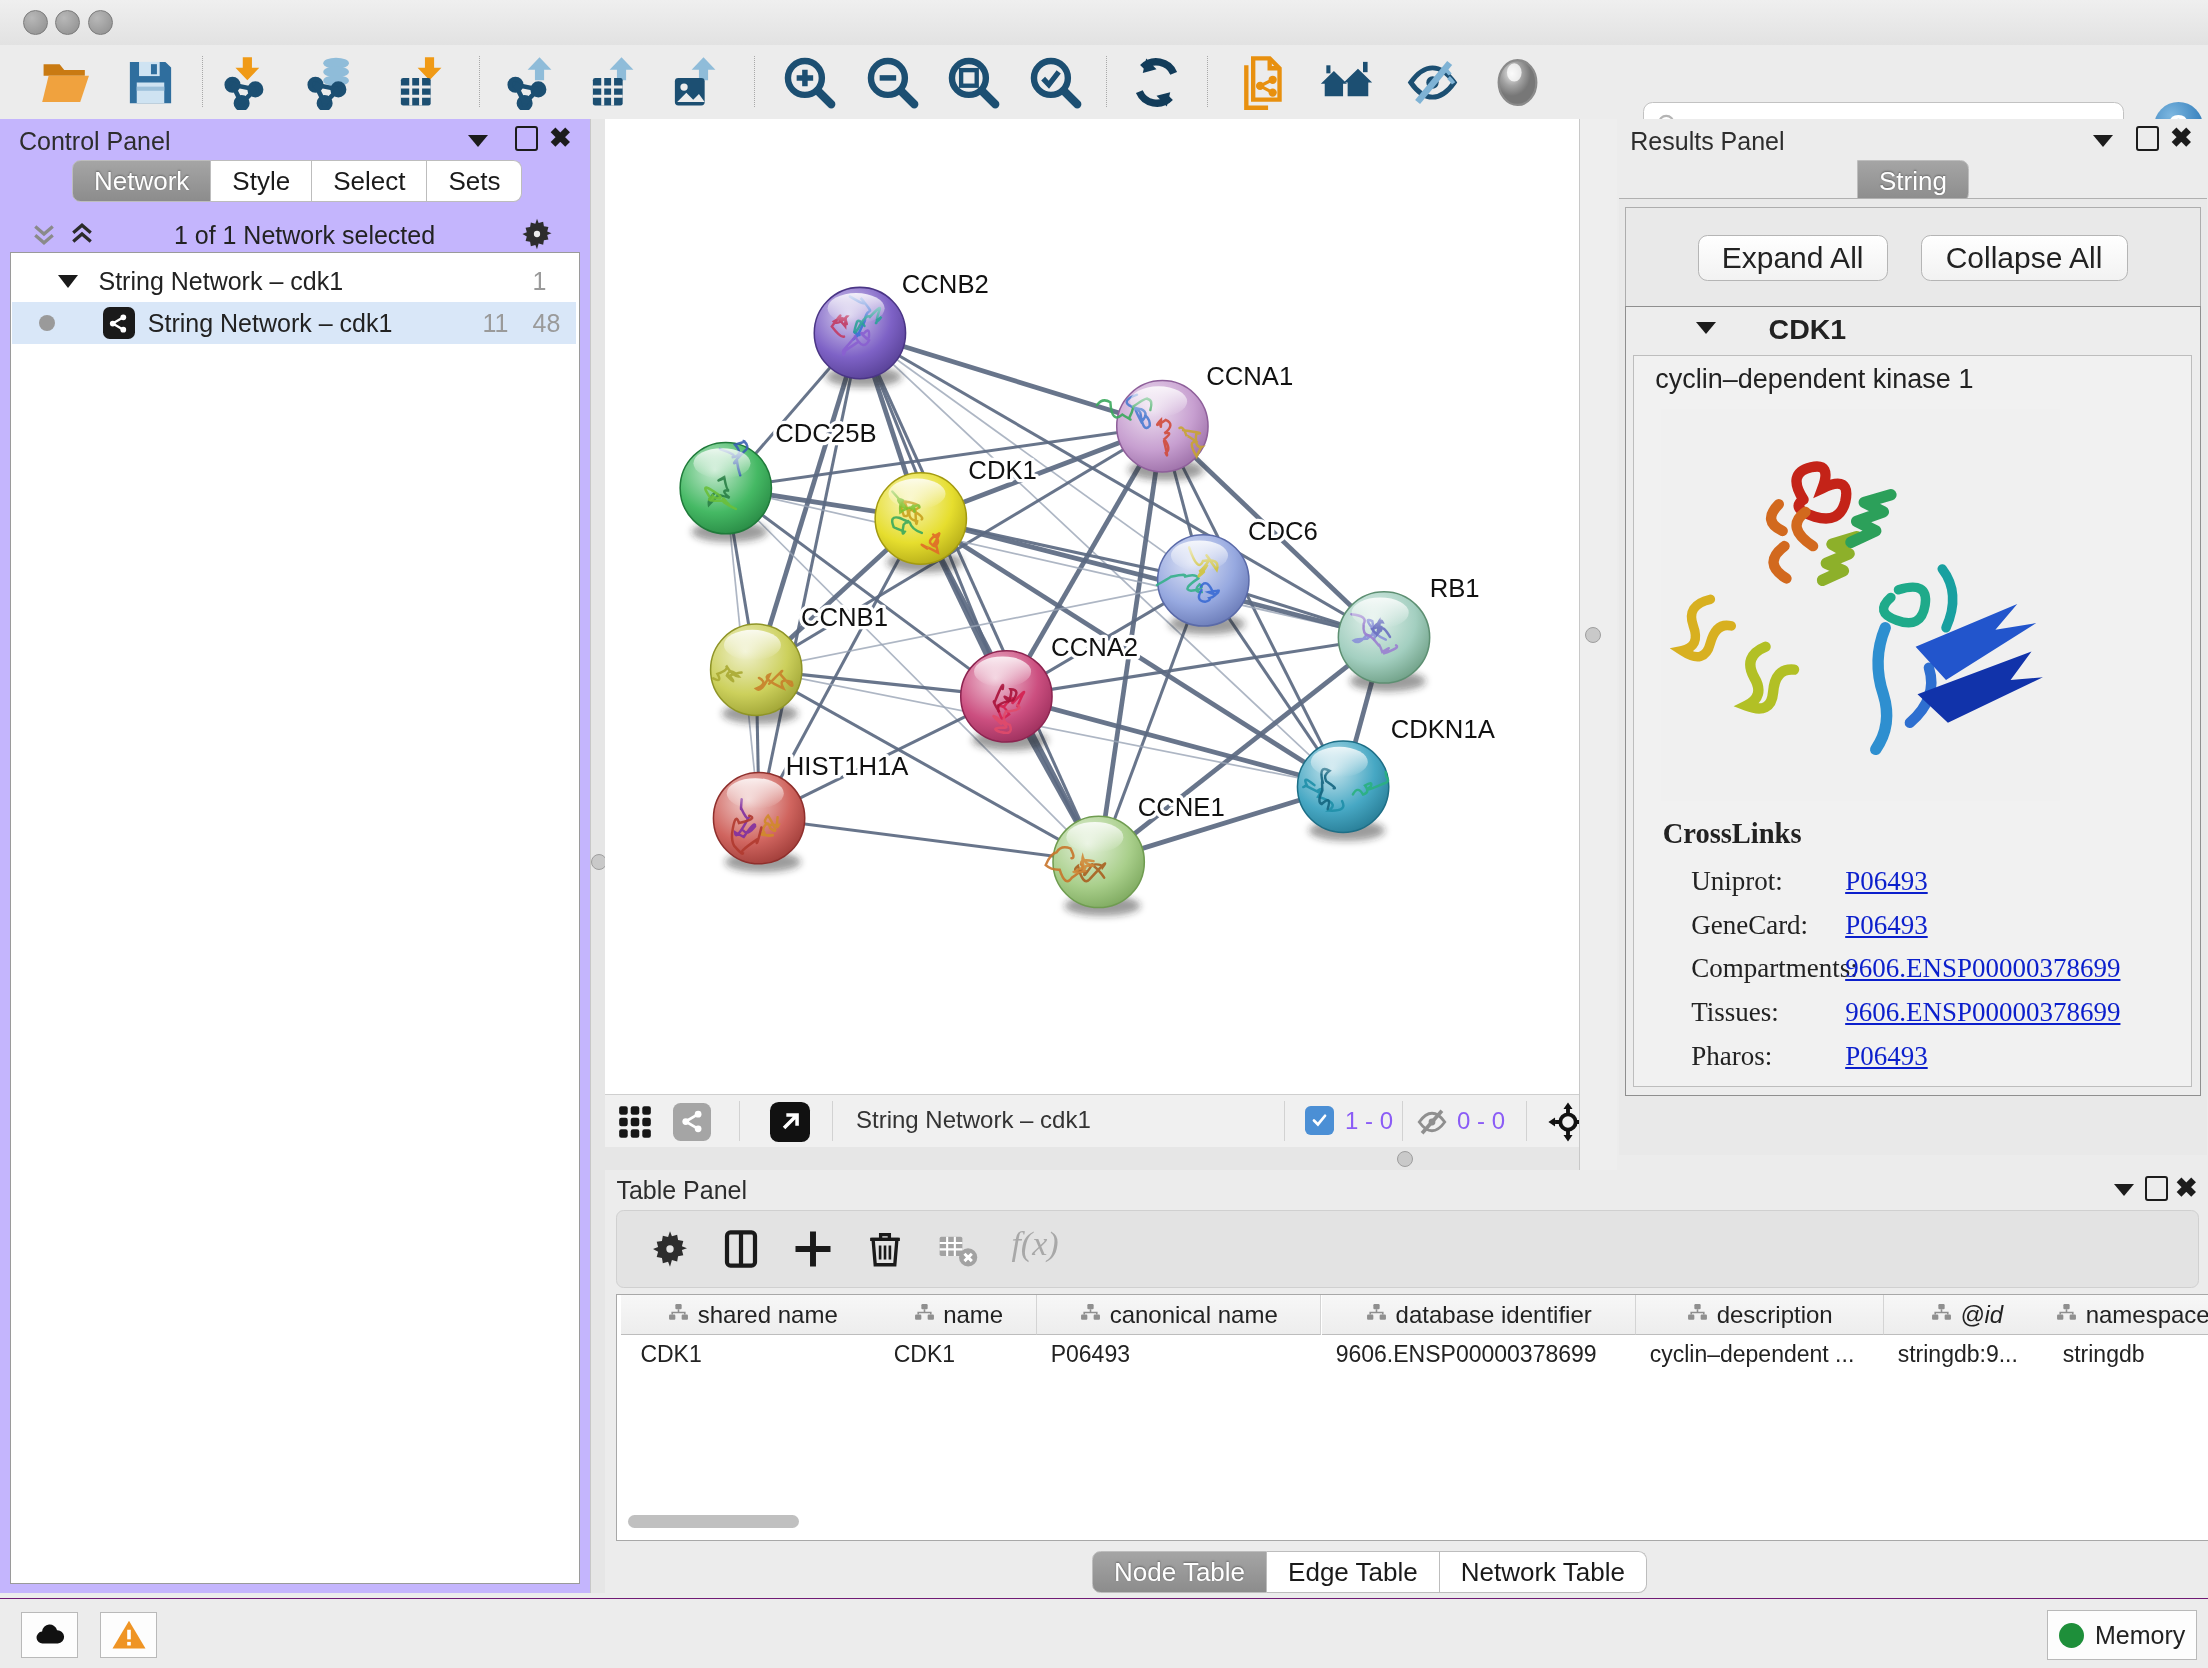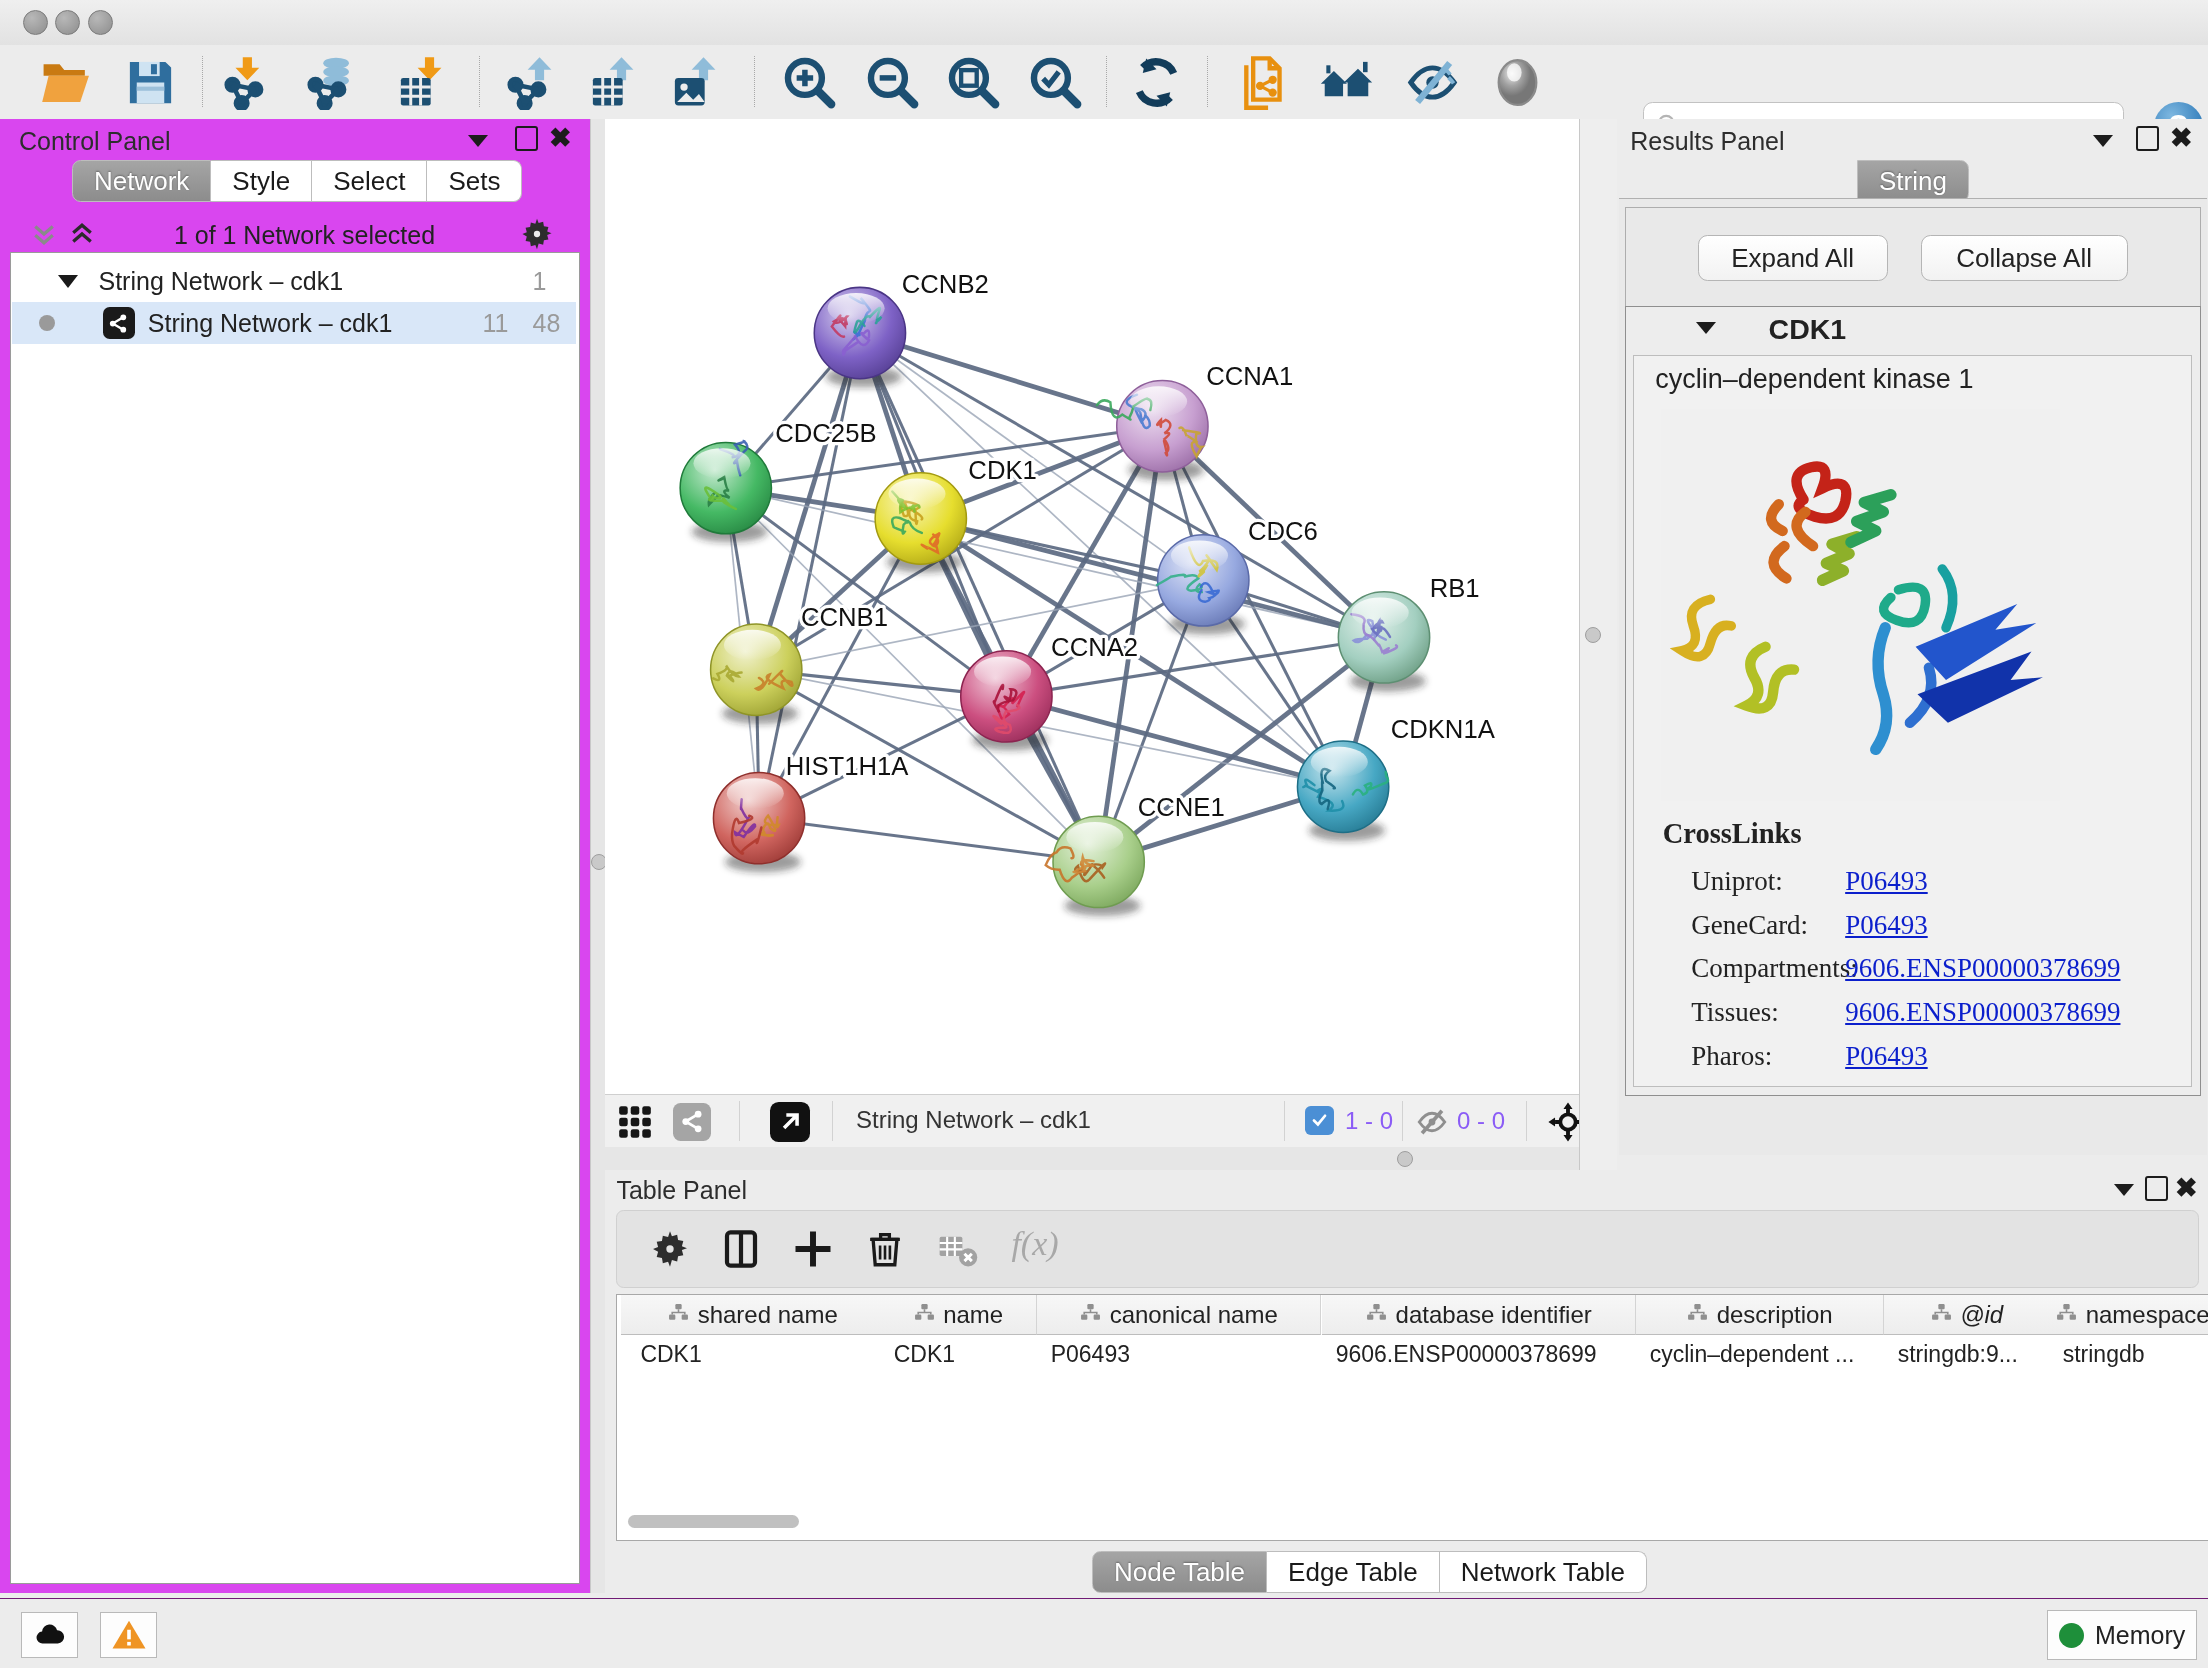--- a/index.html
+++ b/index.html
@@ -33,37 +33,37 @@
   .sq{width:19px;height:21px;border:2.4px solid #1c1c1c;border-radius:2.9px;}
   .xx{font-size:27px;font-weight:bold;color:#1c1c1c;line-height:27px;}
   
   .seg{display:flex;}
   .seg .tab{height:40px;line-height:40px;padding:0 21px;background:#fff;border:1px solid #bdbdbd;
             border-left:none;font-size:26px;text-align:right;cursor:pointer;color:#1a1a1a;}
   .seg .tab:first-child{border-left:1px solid #bdbdbd;border-radius:8.6px 0 0 8.6px;}
   .seg .tab:last-child{border-radius:0 8.6px 8.6px 0;}
   .seg .tab.active{background:linear-gradient(#a5a5a5,#8c8c8c);color:#fff;text-shadow:0 -1px 1.9px rgba(0,0,0,.35);}
   
-  #control-panel{left:0;top:119px;width:590px;height:1474px;background:#d946ef;}
+  #control-panel{left:0;top:119px;width:590px;height:1474px;background:#c4b5fd;}
   #tree-box{left:9.5px;top:133px;width:568px;height:1330px;background:#fff;border:1px solid #9a9a9a;}
   .tree-row{position:absolute;left:1px;width:564px;height:42px;display:flex;align-items:center;font-size:25px;}
   .count{color:#9a9a9a;}
   
   #netview{left:605px;top:119px;width:974px;height:975px;background:#fff;}
   #net-toolbar{left:605px;top:1094px;width:974px;height:52px;background:#f0f0f0;
                border-top:1px solid #cfcfcf;border-bottom:1px solid #c4c4c4;}
   .vsep{top:5.7px;width:0;height:40px;border-left:1px solid #d2d2d2;position:absolute;}
   .graylabel{color:#8b5cf6;font-size:24px;}
   
   .splitter-dot{width:14.3px;height:14.3px;border-radius:50%;background:#c9c9c9;border:1px solid #9e9e9e;}
   
   #results-panel{left:1617px;top:119px;width:592px;height:1051px;background:#ececec;}
   #results-content{left:1.9px;top:79px;width:588px;height:956px;background:#e9e9e9;border-top:1px solid #b0b0b0;}
   .rbtn{background:linear-gradient(#ffffff,#f2f2f2);border:1px solid #b5b5b5;border-radius:9.5px;
-        font-size:26px;text-align:center;cursor:pointer;}
+        font-size:30px;text-align:center;cursor:pointer;}
   #cdk1-box{left:5.7px;top:107px;width:574px;height:788px;border:1px solid #8f8f8f;background:#ededed;}
   #cdk1-inner{left:7.6px;top:48px;width:557px;height:730px;background:#f1f1f1;border:1px solid #bdbdbd;}
   .serif{font-family:"Liberation Serif",serif;}
   .xlink{color:#0b1fcc;text-decoration:underline;cursor:pointer;}
   
   #table-panel{left:605px;top:1170px;width:1604px;height:423px;background:#ececec;}
   #tp-toolbar{left:11.4px;top:40px;width:1581px;height:76px;background:#e3e3e3;border:1px solid #d0d0d0;border-radius:7.6px;}
   .tp-ic{position:absolute;top:17px;width:42px;height:42px;cursor:pointer;}
   .tp-ic svg{width:100%;height:100%;}
   #node-table{left:11.4px;top:124px;width:1592px;height:245px;background:#fff;border:1px solid #a8a8a8;border-right:none;overflow:hidden;}

